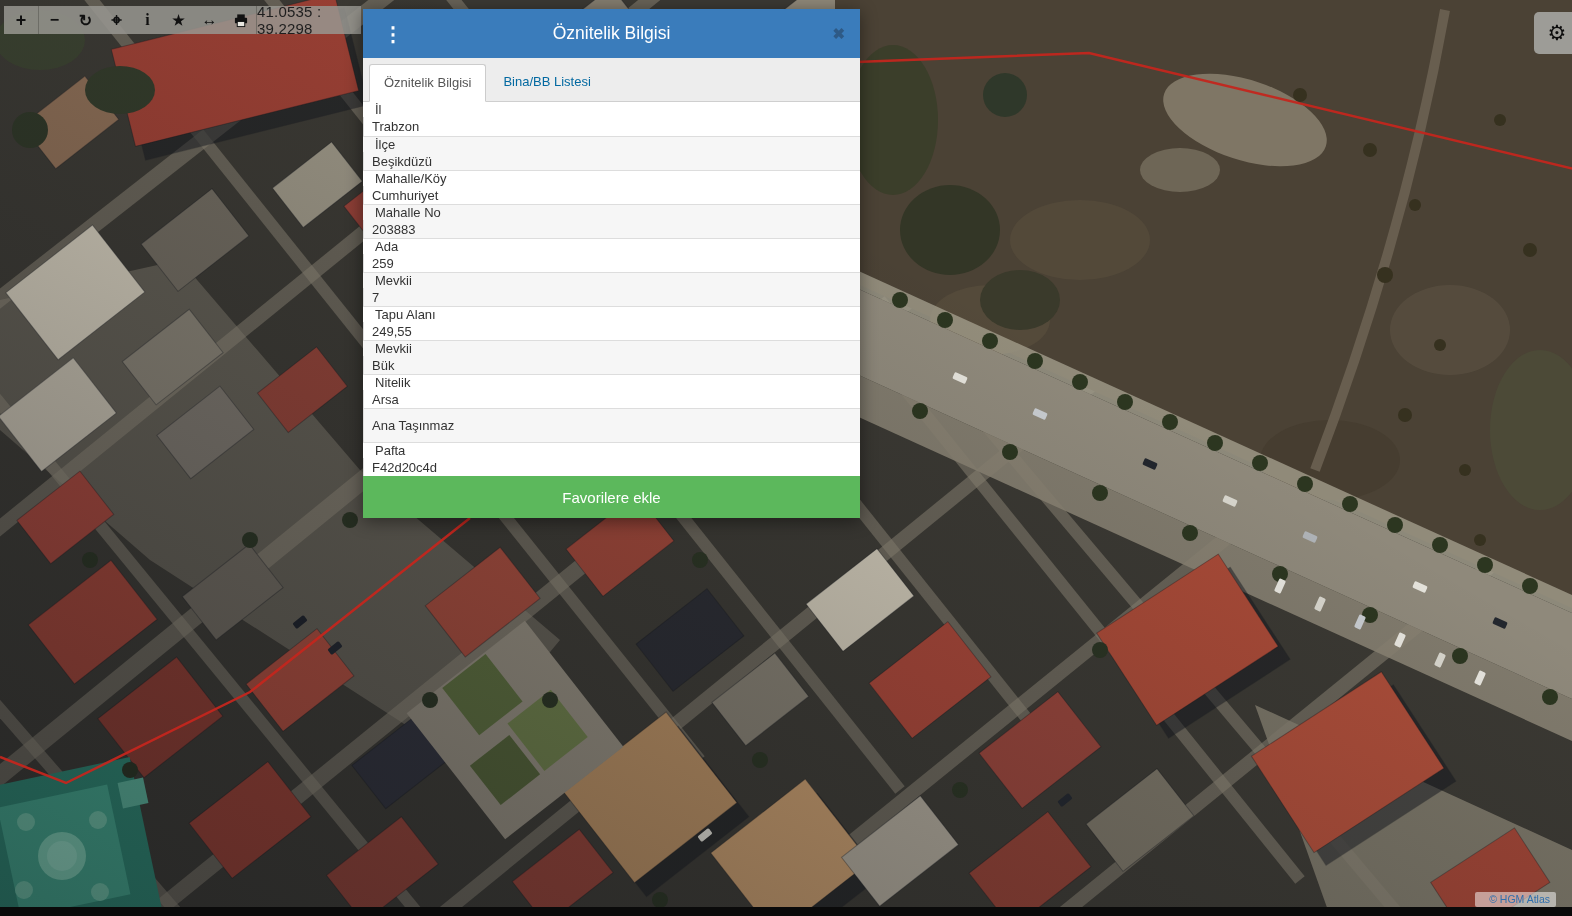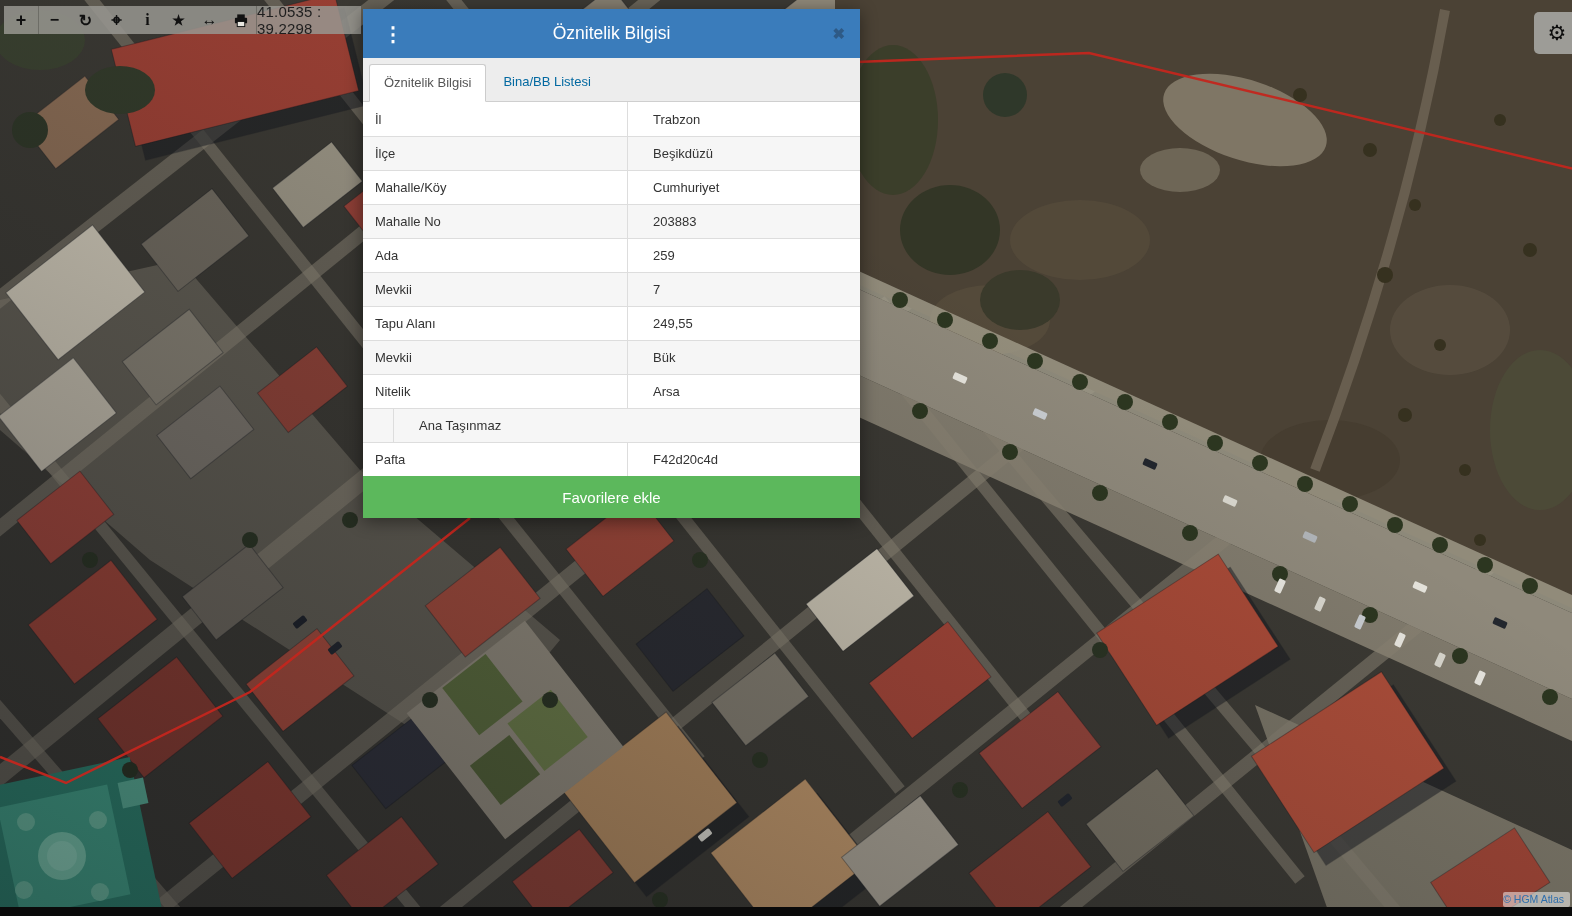--- a/index.html
+++ b/index.html
@@ -33,32 +33,32 @@
   .modal-title { flex:1; text-align:center; color:#fff; font-size:17.5px; }
   .modal-close { position:absolute; right:15px; top:0; height:49px; display:flex; align-items:center;
                  color:#2e5a86; font-size:15px; font-weight:bold; cursor:pointer; }
   .tabbar { background:#ededed; padding:6px 0 0 6px; display:flex; border-bottom:1px solid #cfcfcf; }
   .tab { padding:10px 14px; font-size:13px; line-height:16px; cursor:pointer; }
   .tab.active { background:#fff; border:1px solid #ccc; border-bottom:1px solid #fff; margin-bottom:-1px;
                 color:#555; border-radius:3px 3px 0 0; }
   .tab.inactive { color:#0369a1;padding-left:17px; }
   .attr-table { background:#fff; }
   .trow { display:flex; height:34px; border-top:1px solid #ddd; background:#fff;
-          font-size:13px; color:#333; align-items:stretch; }
+          font-size:13px; color:#333; align-items:stretch;flex-direction:column; }
   .trow:first-child { border-top:none; }
   .trow:nth-child(even) { background:#f6f6f6; }
   .cell-label { width:234px; display:flex; align-items:center; padding-left:12px; }
-  .cell-value { flex:1; border-left:1px solid #ddd; display:flex; align-items:center; padding-left:25px;margin-left:30px; }
+  .cell-value { flex:1; border-left:1px solid #ddd; display:flex; align-items:center; padding-left:8px; }
   .fav-btn { height:42px; background:#5cb85c; color:#fff; font-size:15px; display:flex;
              align-items:center; justify-content:center; cursor:pointer; }
 
   
   .bottom-strip { position:absolute; left:0; right:0; bottom:0; height:9px; background:#0a0a0a; z-index:4; }
-  .attribution { position:absolute; right:2px; bottom:9px; z-index:6; background:rgba(255,255,255,0.5);
-                 color:#2f6fad; font-size:10.5px; padding:1px 6px 2px 0; border-radius:2px; cursor:pointer; }
+  .attribution { position:absolute; right:16px; bottom:9px; z-index:6; background:rgba(255,255,255,0.5);
+                 color:#2f6fad; font-size:10.5px; padding:1px 6px 2px 14px; border-radius:2px; cursor:pointer; }
 </style>
 </head>
 <body>
 
 <svg class="map-svg" viewBox="0 0 1572 916" preserveAspectRatio="none">
   <defs>
     <circle id="tr" r="8"></circle>
     <rect id="car" x="-7" y="-3.5" width="14" height="7" rx="1.5"></rect>
     <linearGradient id="vig" x1="1" y1="0" x2="0" y2="1">
       <stop offset="0.35" stop-color="#0b0e14" stop-opacity="0"></stop>

